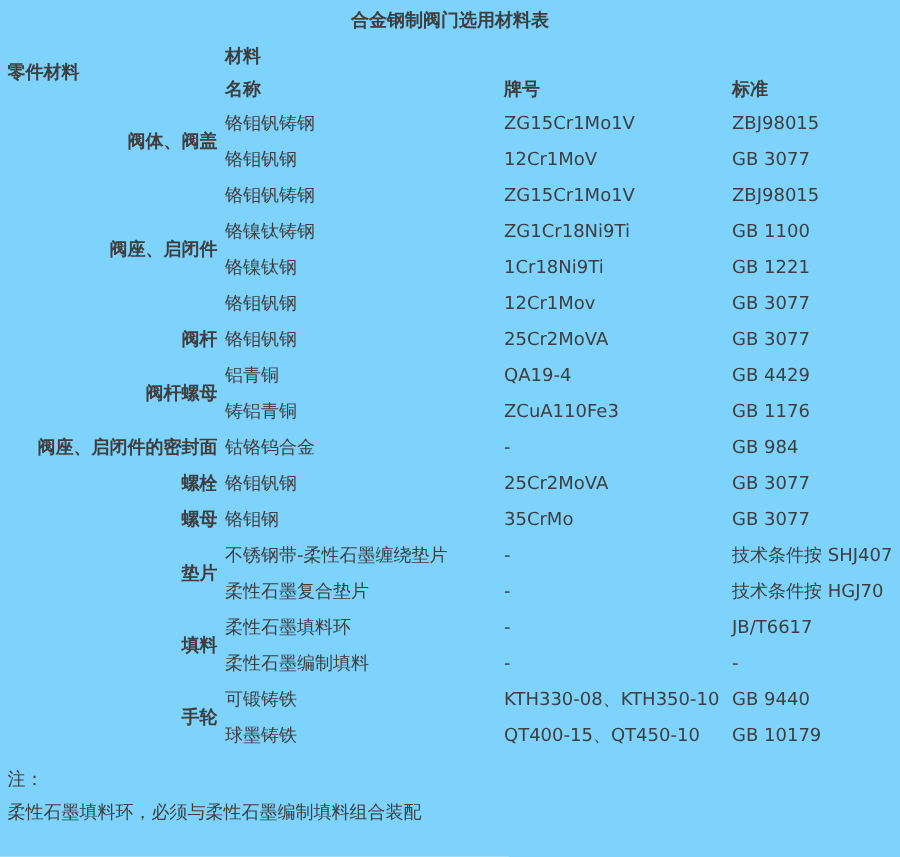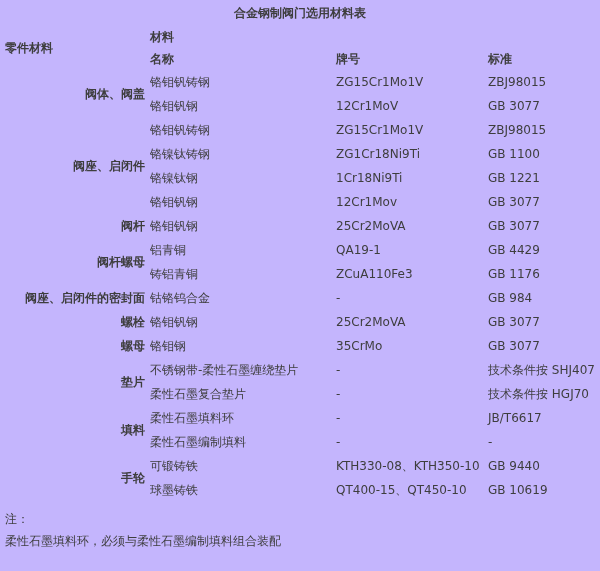--- a/index.html
+++ b/index.html
@@ -10,21 +10,21 @@
     background: #fdfdfd;
     color: #3e3e3e;
     font-family: "DejaVu Sans", "Liberation Sans", sans-serif;
     font-size: 12px;
   }
   .page {
     position: relative;
     width: 600px;
     height: 571px;
     overflow: hidden;
-    background: #c4b5fd;
+    background: #7dd3fc;
   }
   .title {
     padding-top: 6px;
     text-align: center;
     font-weight: bold;
     line-height: 14px;
   }
   table.materials {
     width: 600px;
     margin-top: 6px;
@@ -119,21 +119,21 @@
         </tr>
         <tr>
           <td class="part-cell" rowspan="1">阀杆</td>
           <td>铬钼钒钢</td>
           <td>25Cr2MoVA</td>
           <td>GB 3077</td>
         </tr>
         <tr>
           <td class="part-cell" rowspan="2">阀杆螺母</td>
           <td>铝青铜</td>
-          <td>QA19-1</td>
+          <td>QA19-4</td>
           <td>GB 4429</td>
         </tr>
         <tr>
           <td>铸铝青铜</td>
           <td>ZCuA110Fe3</td>
           <td>GB 1176</td>
         </tr>
         <tr>
           <td class="part-cell" rowspan="1">阀座、启闭件的密封面</td>
           <td>钴铬钨合金</td>
@@ -176,21 +176,21 @@
         </tr>
         <tr>
           <td class="part-cell" rowspan="2">手轮</td>
           <td>可锻铸铁</td>
           <td>KTH330-08、KTH350-10</td>
           <td>GB 9440</td>
         </tr>
         <tr>
           <td>球墨铸铁</td>
           <td>QT400-15、QT450-10</td>
-          <td>GB 10619</td>
+          <td>GB 10179</td>
         </tr>
       </tbody>
   </table>
 
   <div class="notes">
     <div>注：</div>
     <div>柔性石墨填料环，必须与柔性石墨编制填料组合装配</div>
 
   </div>
 

